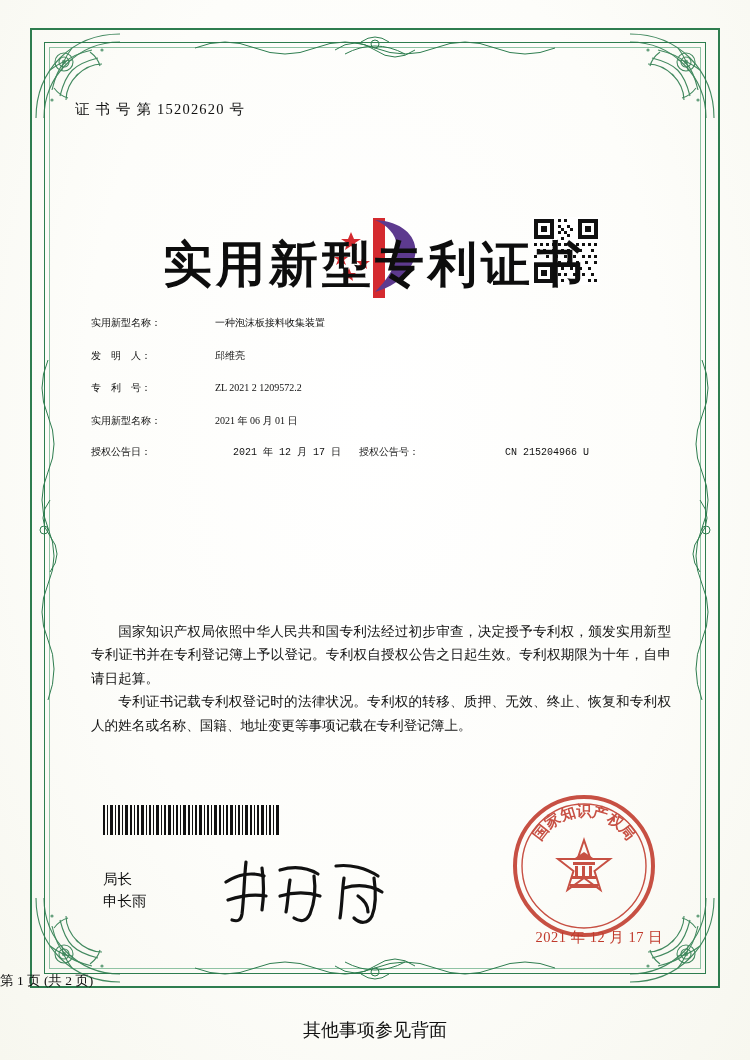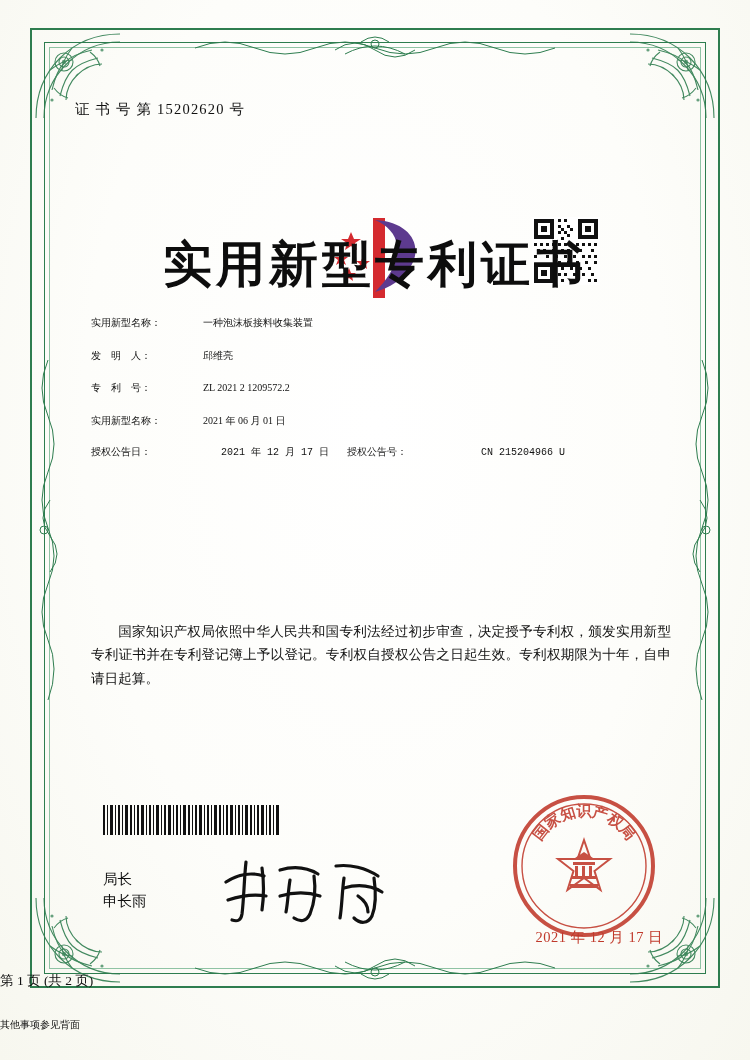--- a/index.html
+++ b/index.html
@@ -143,21 +143,21 @@
     display: flex;
     align-items: baseline;
     margin-bottom: 22.5px;
     white-space: nowrap;
   }
   .flabel {
     display: inline-block;
     color: #111;
   }
   .flabel.w1 { width: 112px; letter-spacing: 0px; }
-  .fvalue { color: #111; }
+  .fvalue { color: #111; margin-left: 12px; }
 
   .frow.pair { gap: 18px; font-family: Liberation Mono, monospace; }
   .frow .second-label {
     display: inline-block;
     width: 116px;
   }
 
   .para {
     position: absolute;
     left: 16px;
@@ -222,22 +222,22 @@
     width: 750px;
     font-size: 13.5px;
     color: #111;
   }
 
   .footer-note {
     position: absolute;
     left: 0;
     top: 1018px;
     width: 750px;
-    text-align: left;
-    font-size: 10px;
+    text-align: center;
+    font-size: 18px;
     color: #111;
   }
 </style>
 </head>
 <body>
 
 <div class="page">
 
   <div class="border-outer"></div>
   <div class="border-inner"></div>
@@ -490,20 +490,21 @@
       <div class="frow pair">
         <span class="flabel w1">授权公告日：</span>
         <span class="fvalue">2021 年 12 月 17 日</span>
         <span class="second-label">授权公告号：</span>
         <span class="fvalue">CN 215204966 U</span>
       </div>
     </div>
 
     <div class="para">
       <p>国家知识产权局依照中华人民共和国专利法经过初步审查，决定授予专利权，颁发实用新型专利证书并在专利登记簿上予以登记。专利权自授权公告之日起生效。专利权期限为十年，自申请日起算。</p>
+      <p>专利证书记载专利权登记时的法律状况。专利权的转移、质押、无效、终止、恢复和专利权人的姓名或名称、国籍、地址变更等事项记载在专利登记簿上。</p>
     </div>
   </div>
 
   <div class="barcode">
     <svg viewBox="0 0 178 30" shape-rendering="crispEdges">
       <g fill="#111111">
         <rect x="0" y="0" width="2" height="30"></rect>
           <rect x="4" y="0" width="1" height="30"></rect>
         <rect x="7" y="0" width="3" height="30"></rect>
           <rect x="12" y="0" width="1" height="30"></rect>

